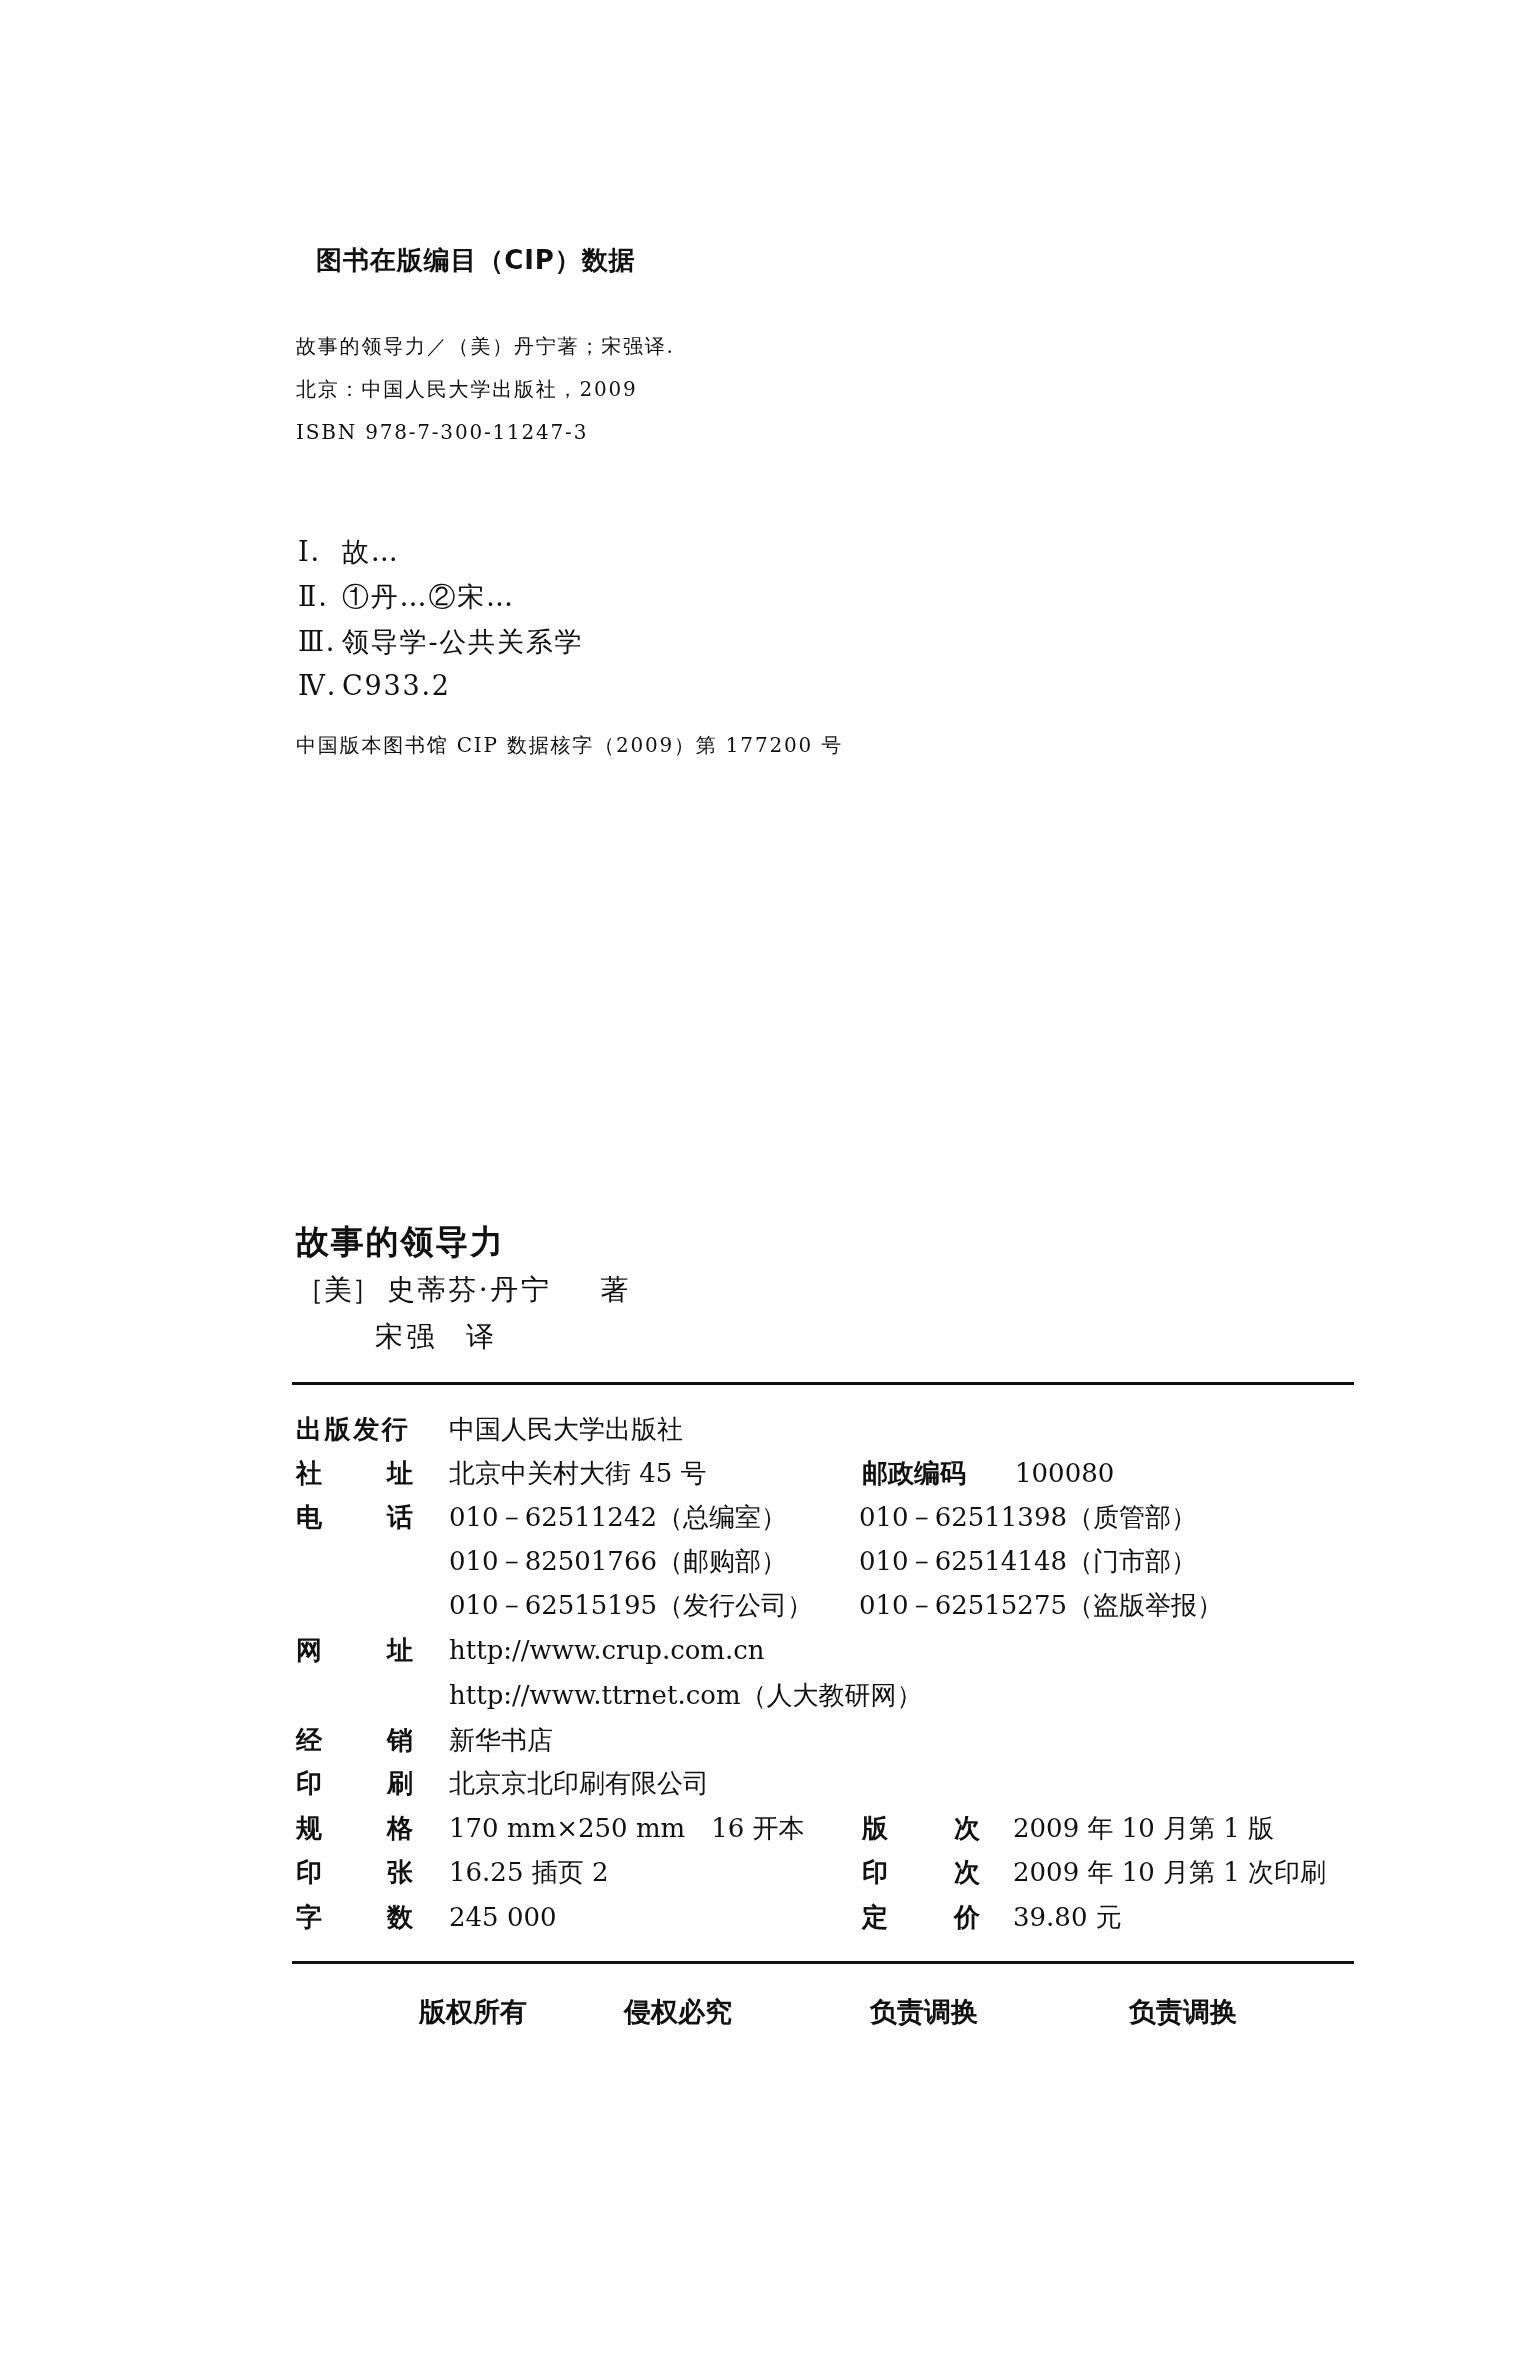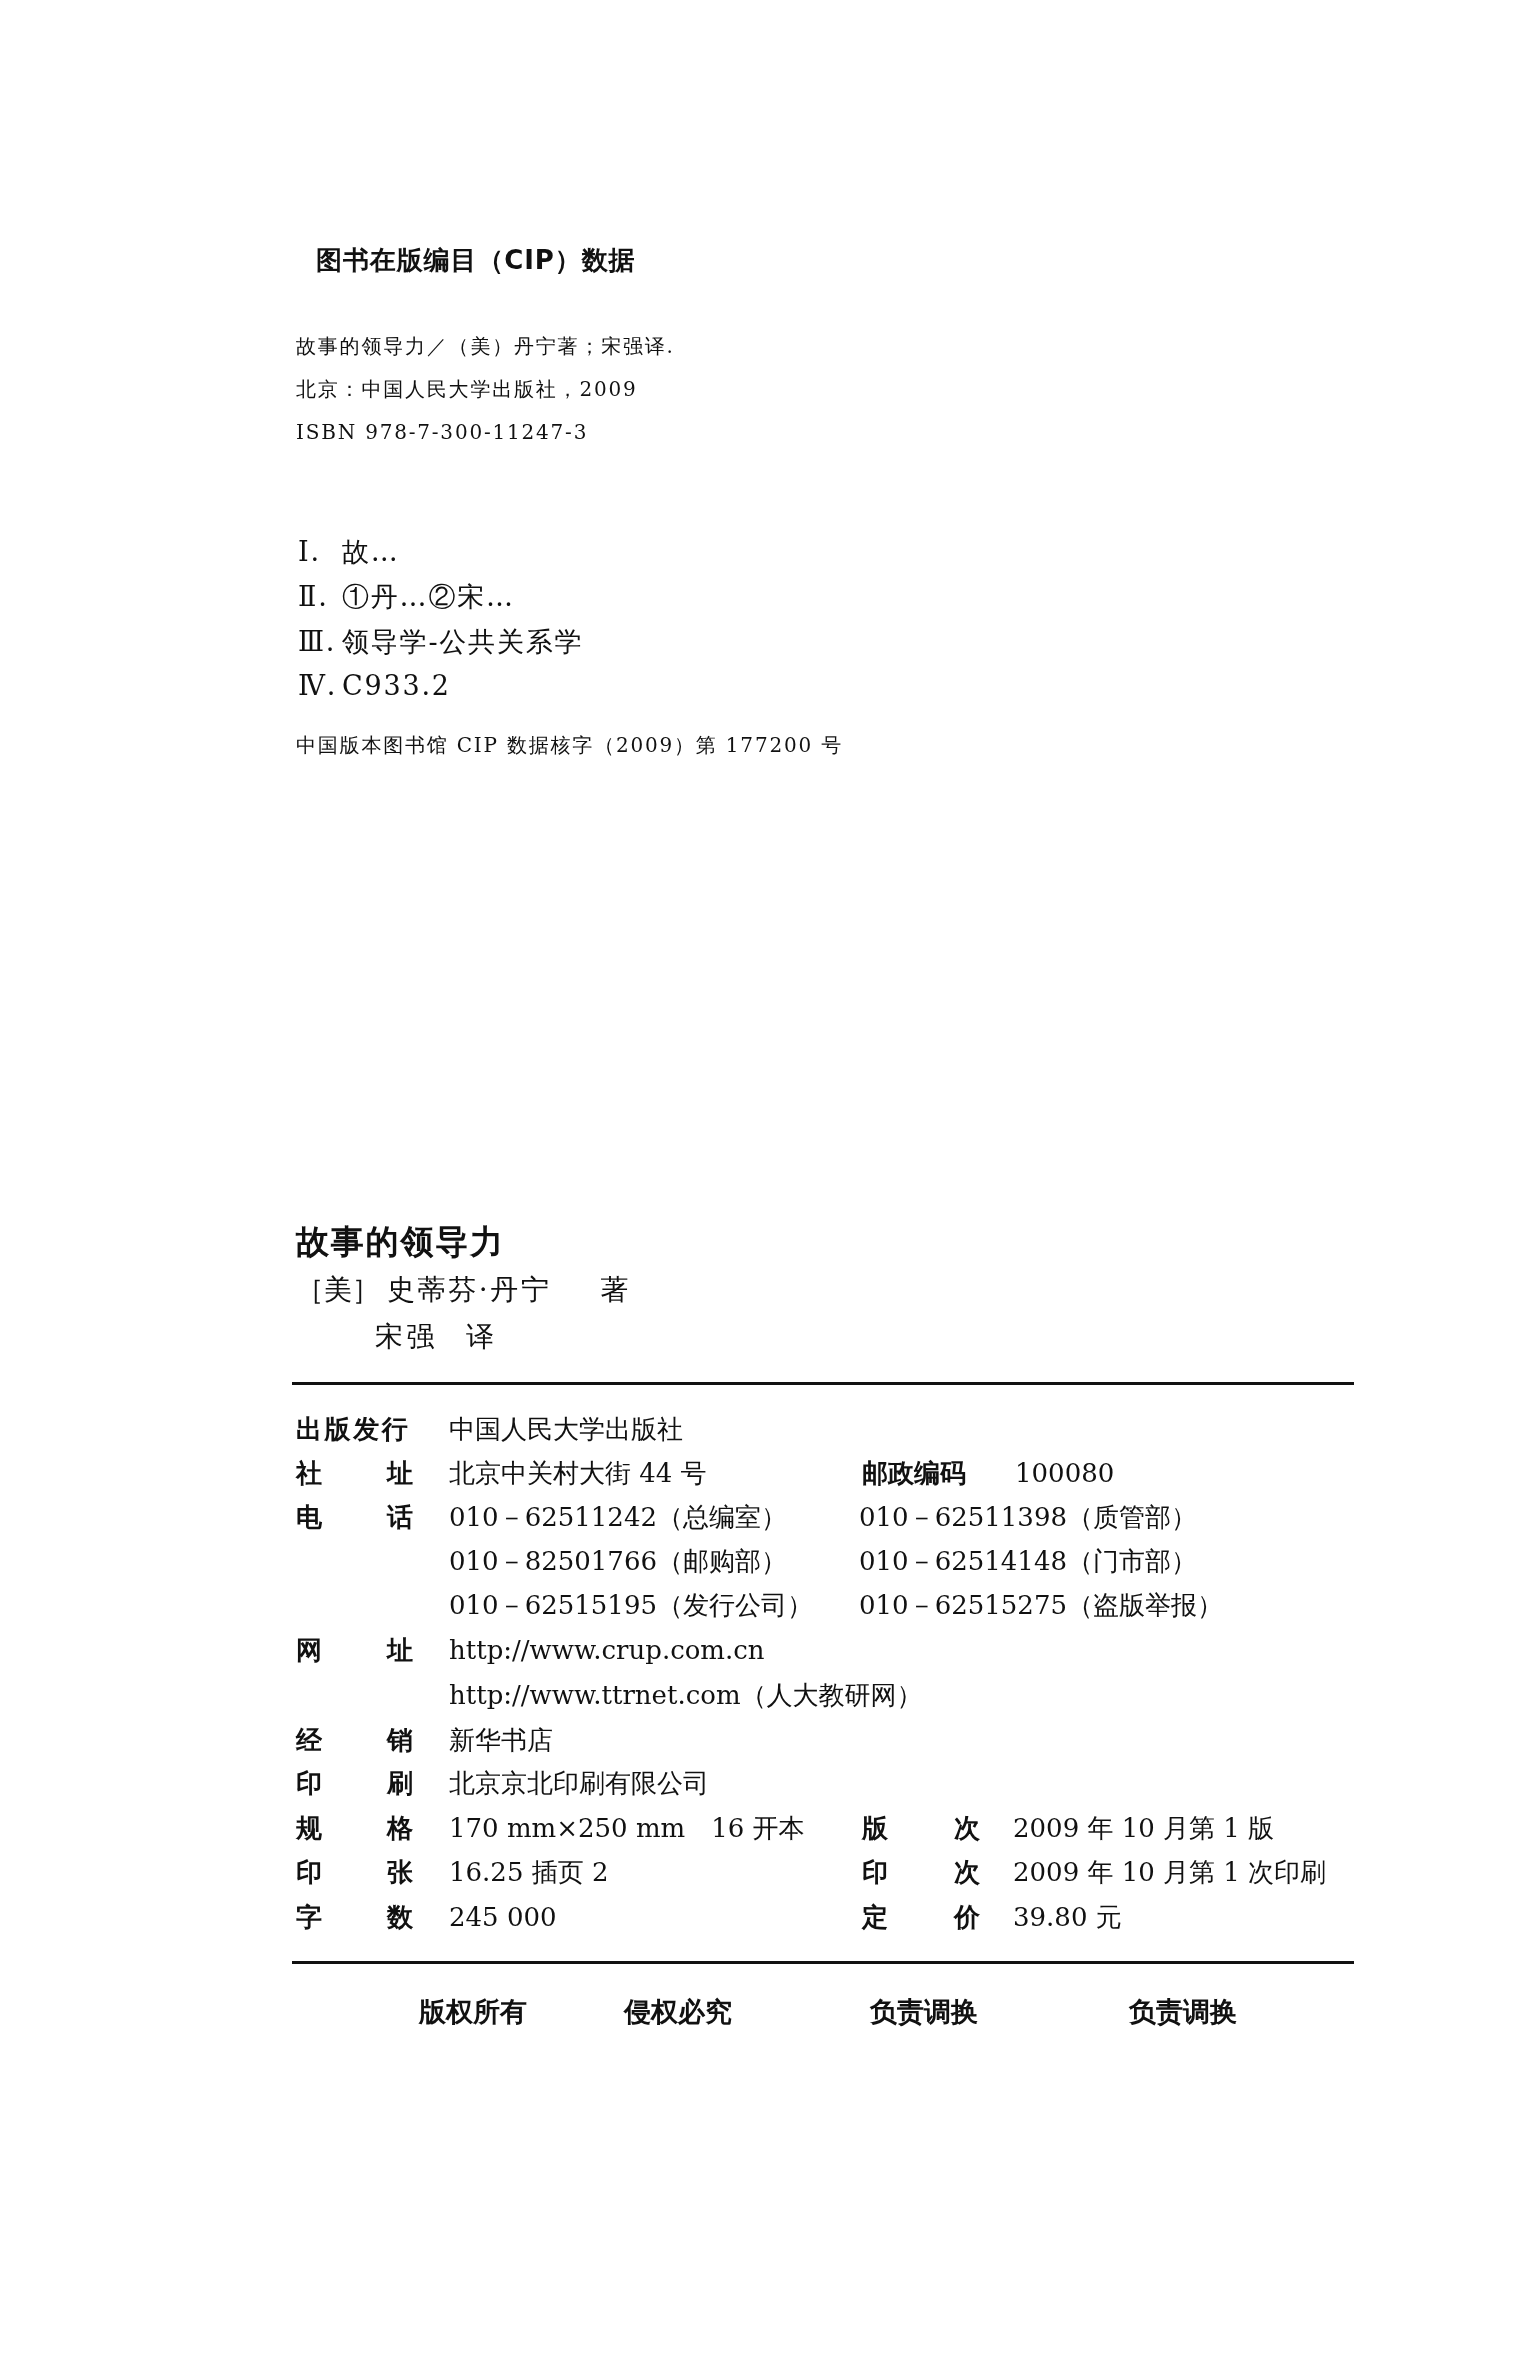--- a/index.html
+++ b/index.html
@@ -52,21 +52,21 @@
   <span style="letter-spacing:3.5px">宋强</span><span style="display:inline-block;width:28px"></span><span>译</span>
 </div>
 
 <div class="rule" style="top:1382px"></div>
 
 <div class="abs row-label" style="left:296px;top:1416px;letter-spacing:2.6px">出版发行</div>
 <div class="abs val" style="left:449px;top:1416px">中国人民大学出版社</div>
 
 <div class="abs row-label" style="left:296px;top:1460px">社</div>
 <div class="abs row-label" style="left:387px;top:1460px">址</div>
-<div class="abs val" style="left:449px;top:1460px">北京中关村大街 44 号</div>
+<div class="abs val" style="left:449px;top:1460px">北京中关村大街 45 号</div>
 <div class="abs row-label" style="left:862px;top:1460px">邮政编码</div>
 <div class="abs val" style="left:1015px;top:1460px">100080</div>
 
 <div class="abs row-label" style="left:296px;top:1504px">电</div>
 <div class="abs row-label" style="left:387px;top:1504px">话</div>
 <div class="abs val" style="left:449px;top:1504px">010－62511242（总编室）</div>
 <div class="abs val" style="left:859px;top:1504px">010－62511398（质管部）</div>
 <div class="abs val" style="left:449px;top:1548px">010－82501766（邮购部）</div>
 <div class="abs val" style="left:859px;top:1548px">010－62514148（门市部）</div>
 <div class="abs val" style="left:449px;top:1592px">010－62515195（发行公司）</div>

